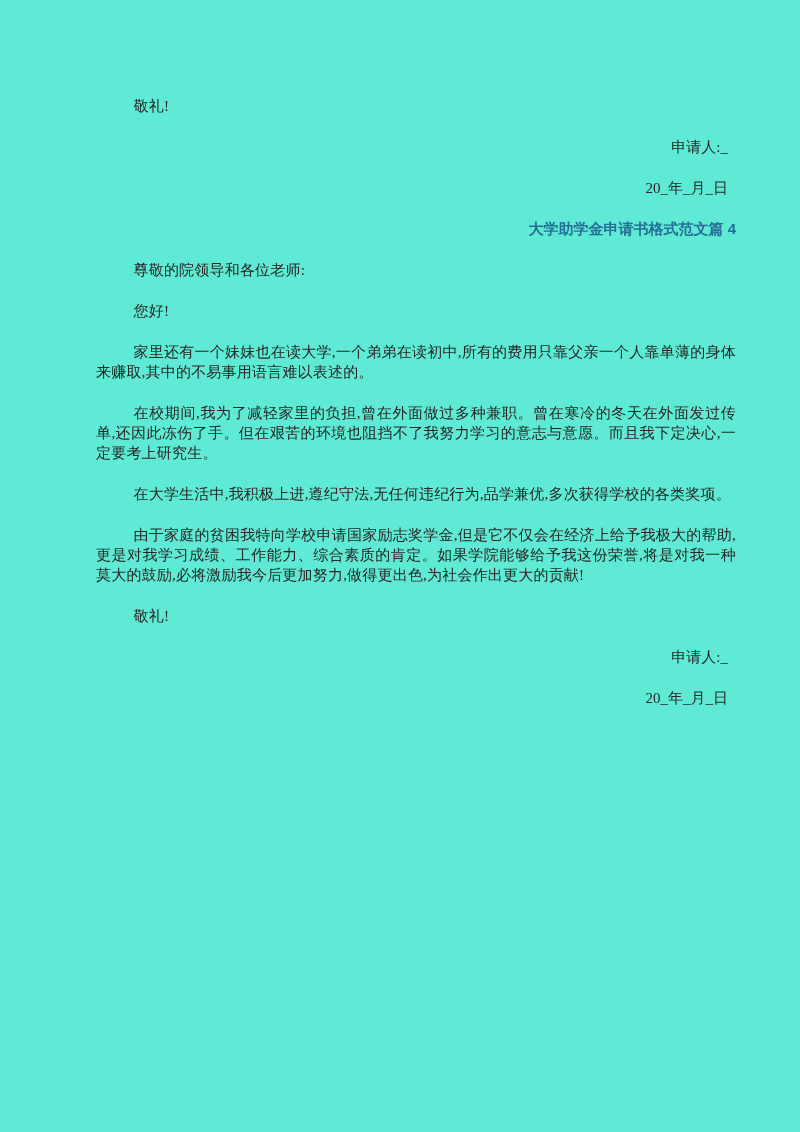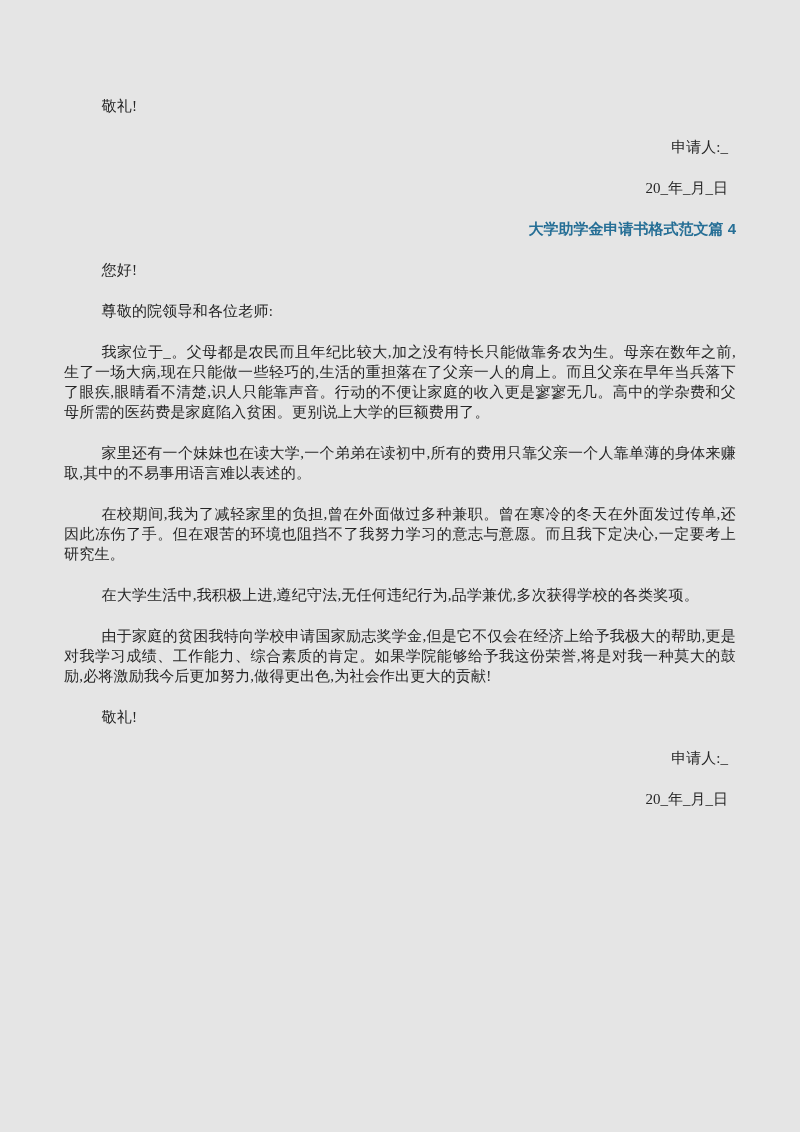--- a/index.html
+++ b/index.html
@@ -11,22 +11,22 @@
     width: 800px;
     height: 1132px;
     overflow: hidden;
     font-family: "Liberation Serif", "DejaVu Serif", serif;
     color: #262626;
   }
   .page {
     box-sizing: border-box;
     width: 800px;
     height: 1132px;
-    padding: 96px 64px 0 64px;
-    background: #e5e5e5;
+    padding: 96px 64px 0 96px;
+    background: #5eead4;
   }
   .block {
     font-size: 15px;
     line-height: 20px;
     margin: 0 0 21px 0;
   }
   .para {
     text-indent: 2.5em;
     text-align: justify;
     letter-spacing: 0.2px;
@@ -48,24 +48,23 @@
 <body>
 
 <div class="page">
 
   <div class="block para">敬礼!</div>
   <div class="block sign">申请人:_</div>
   <div class="block sign">20_年_月_日</div>
 
   <div class="block heading">大学助学金申请书格式范文篇 4</div>
 
+  <div class="block para">尊敬的院领导和各位老师:</div>
   <div class="block para">您好!</div>
-  <div class="block para">尊敬的院领导和各位老师:</div>
 
-  <div class="block para">我家位于_。父母都是农民而且年纪比较大,加之没有特长只能做靠务农为生。母亲在数年之前,生了一场大病,现在只能做一些轻巧的,生活的重担落在了父亲一人的肩上。而且父亲在早年当兵落下了眼疾,眼睛看不清楚,识人只能靠声音。行动的不便让家庭的收入更是寥寥无几。高中的学杂费和父母所需的医药费是家庭陷入贫困。更别说上大学的巨额费用了。</div>
   <div class="block para">家里还有一个妹妹也在读大学,一个弟弟在读初中,所有的费用只靠父亲一个人靠单薄的身体来赚取,其中的不易事用语言难以表述的。</div>
   <div class="block para">在校期间,我为了减轻家里的负担,曾在外面做过多种兼职。曾在寒冷的冬天在外面发过传单,还因此冻伤了手。但在艰苦的环境也阻挡不了我努力学习的意志与意愿。而且我下定决心,一定要考上研究生。</div>
   <div class="block para">在大学生活中,我积极上进,遵纪守法,无任何违纪行为,品学兼优,多次获得学校的各类奖项。</div>
   <div class="block para">由于家庭的贫困我特向学校申请国家励志奖学金,但是它不仅会在经济上给予我极大的帮助,更是对我学习成绩、工作能力、综合素质的肯定。如果学院能够给予我这份荣誉,将是对我一种莫大的鼓励,必将激励我今后更加努力,做得更出色,为社会作出更大的贡献!</div>
 
   <div class="block para">敬礼!</div>
 
   <div class="block sign">申请人:_</div>
   <div class="block sign">20_年_月_日</div>
 

